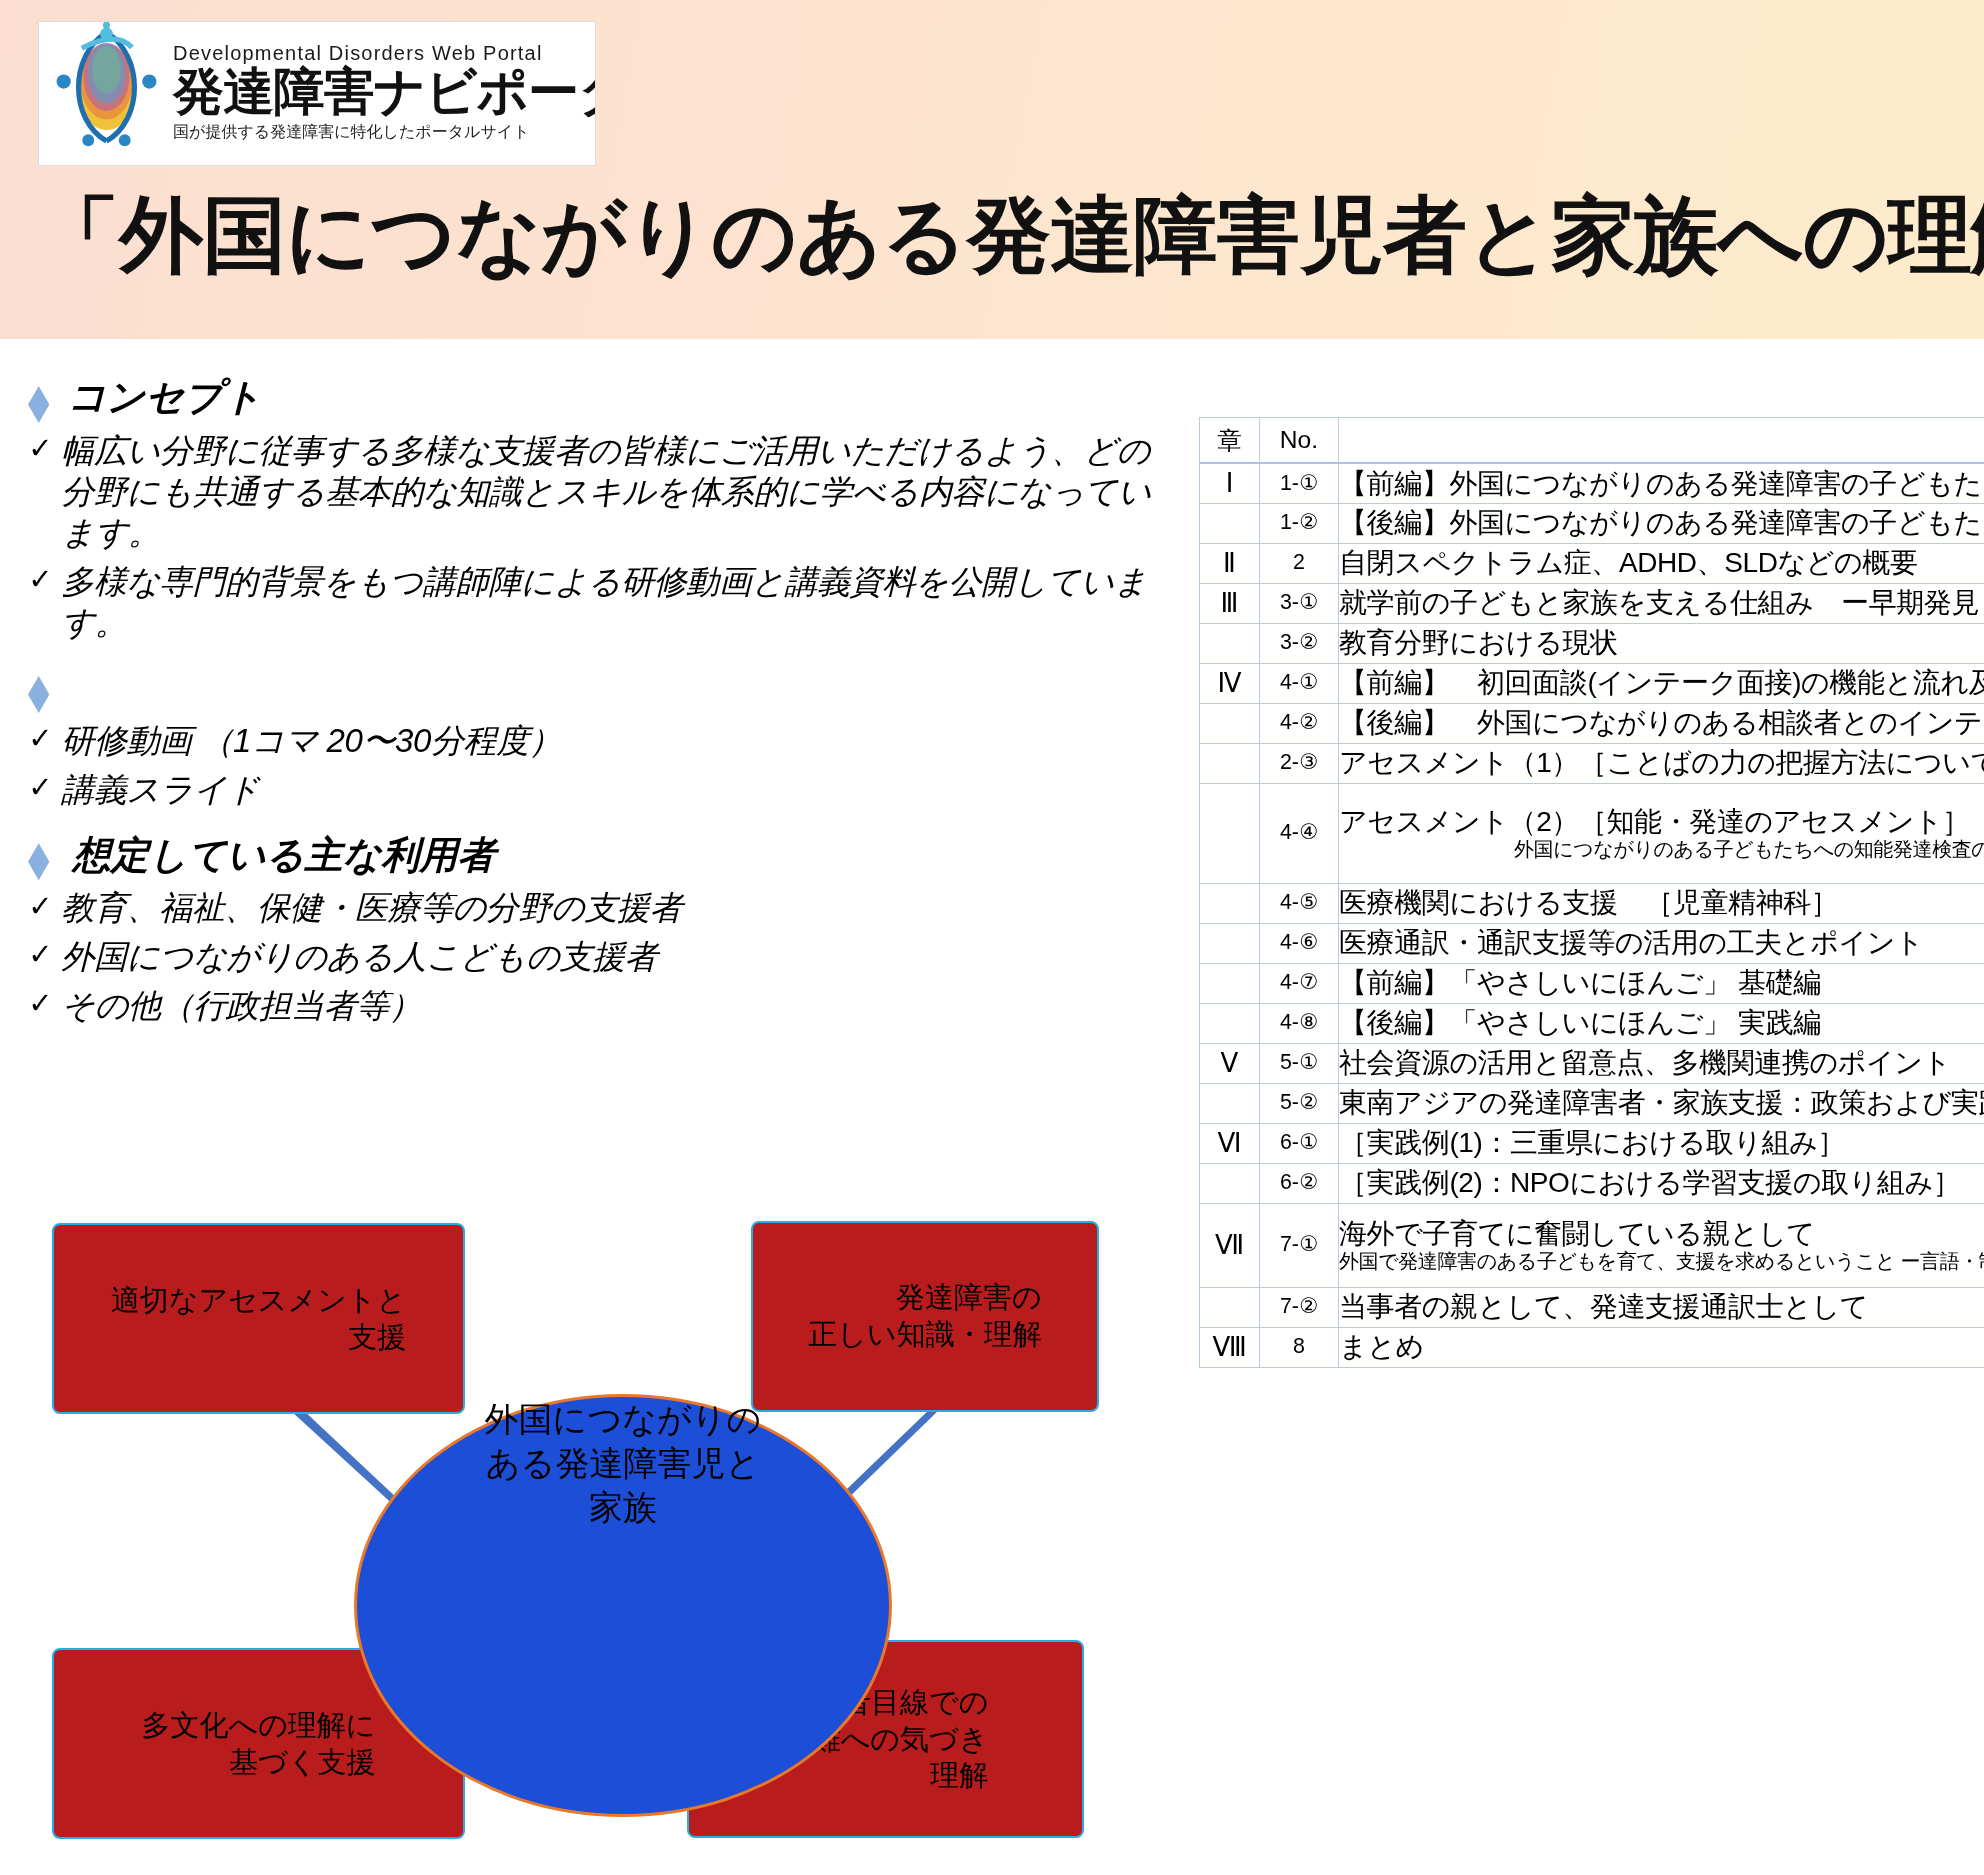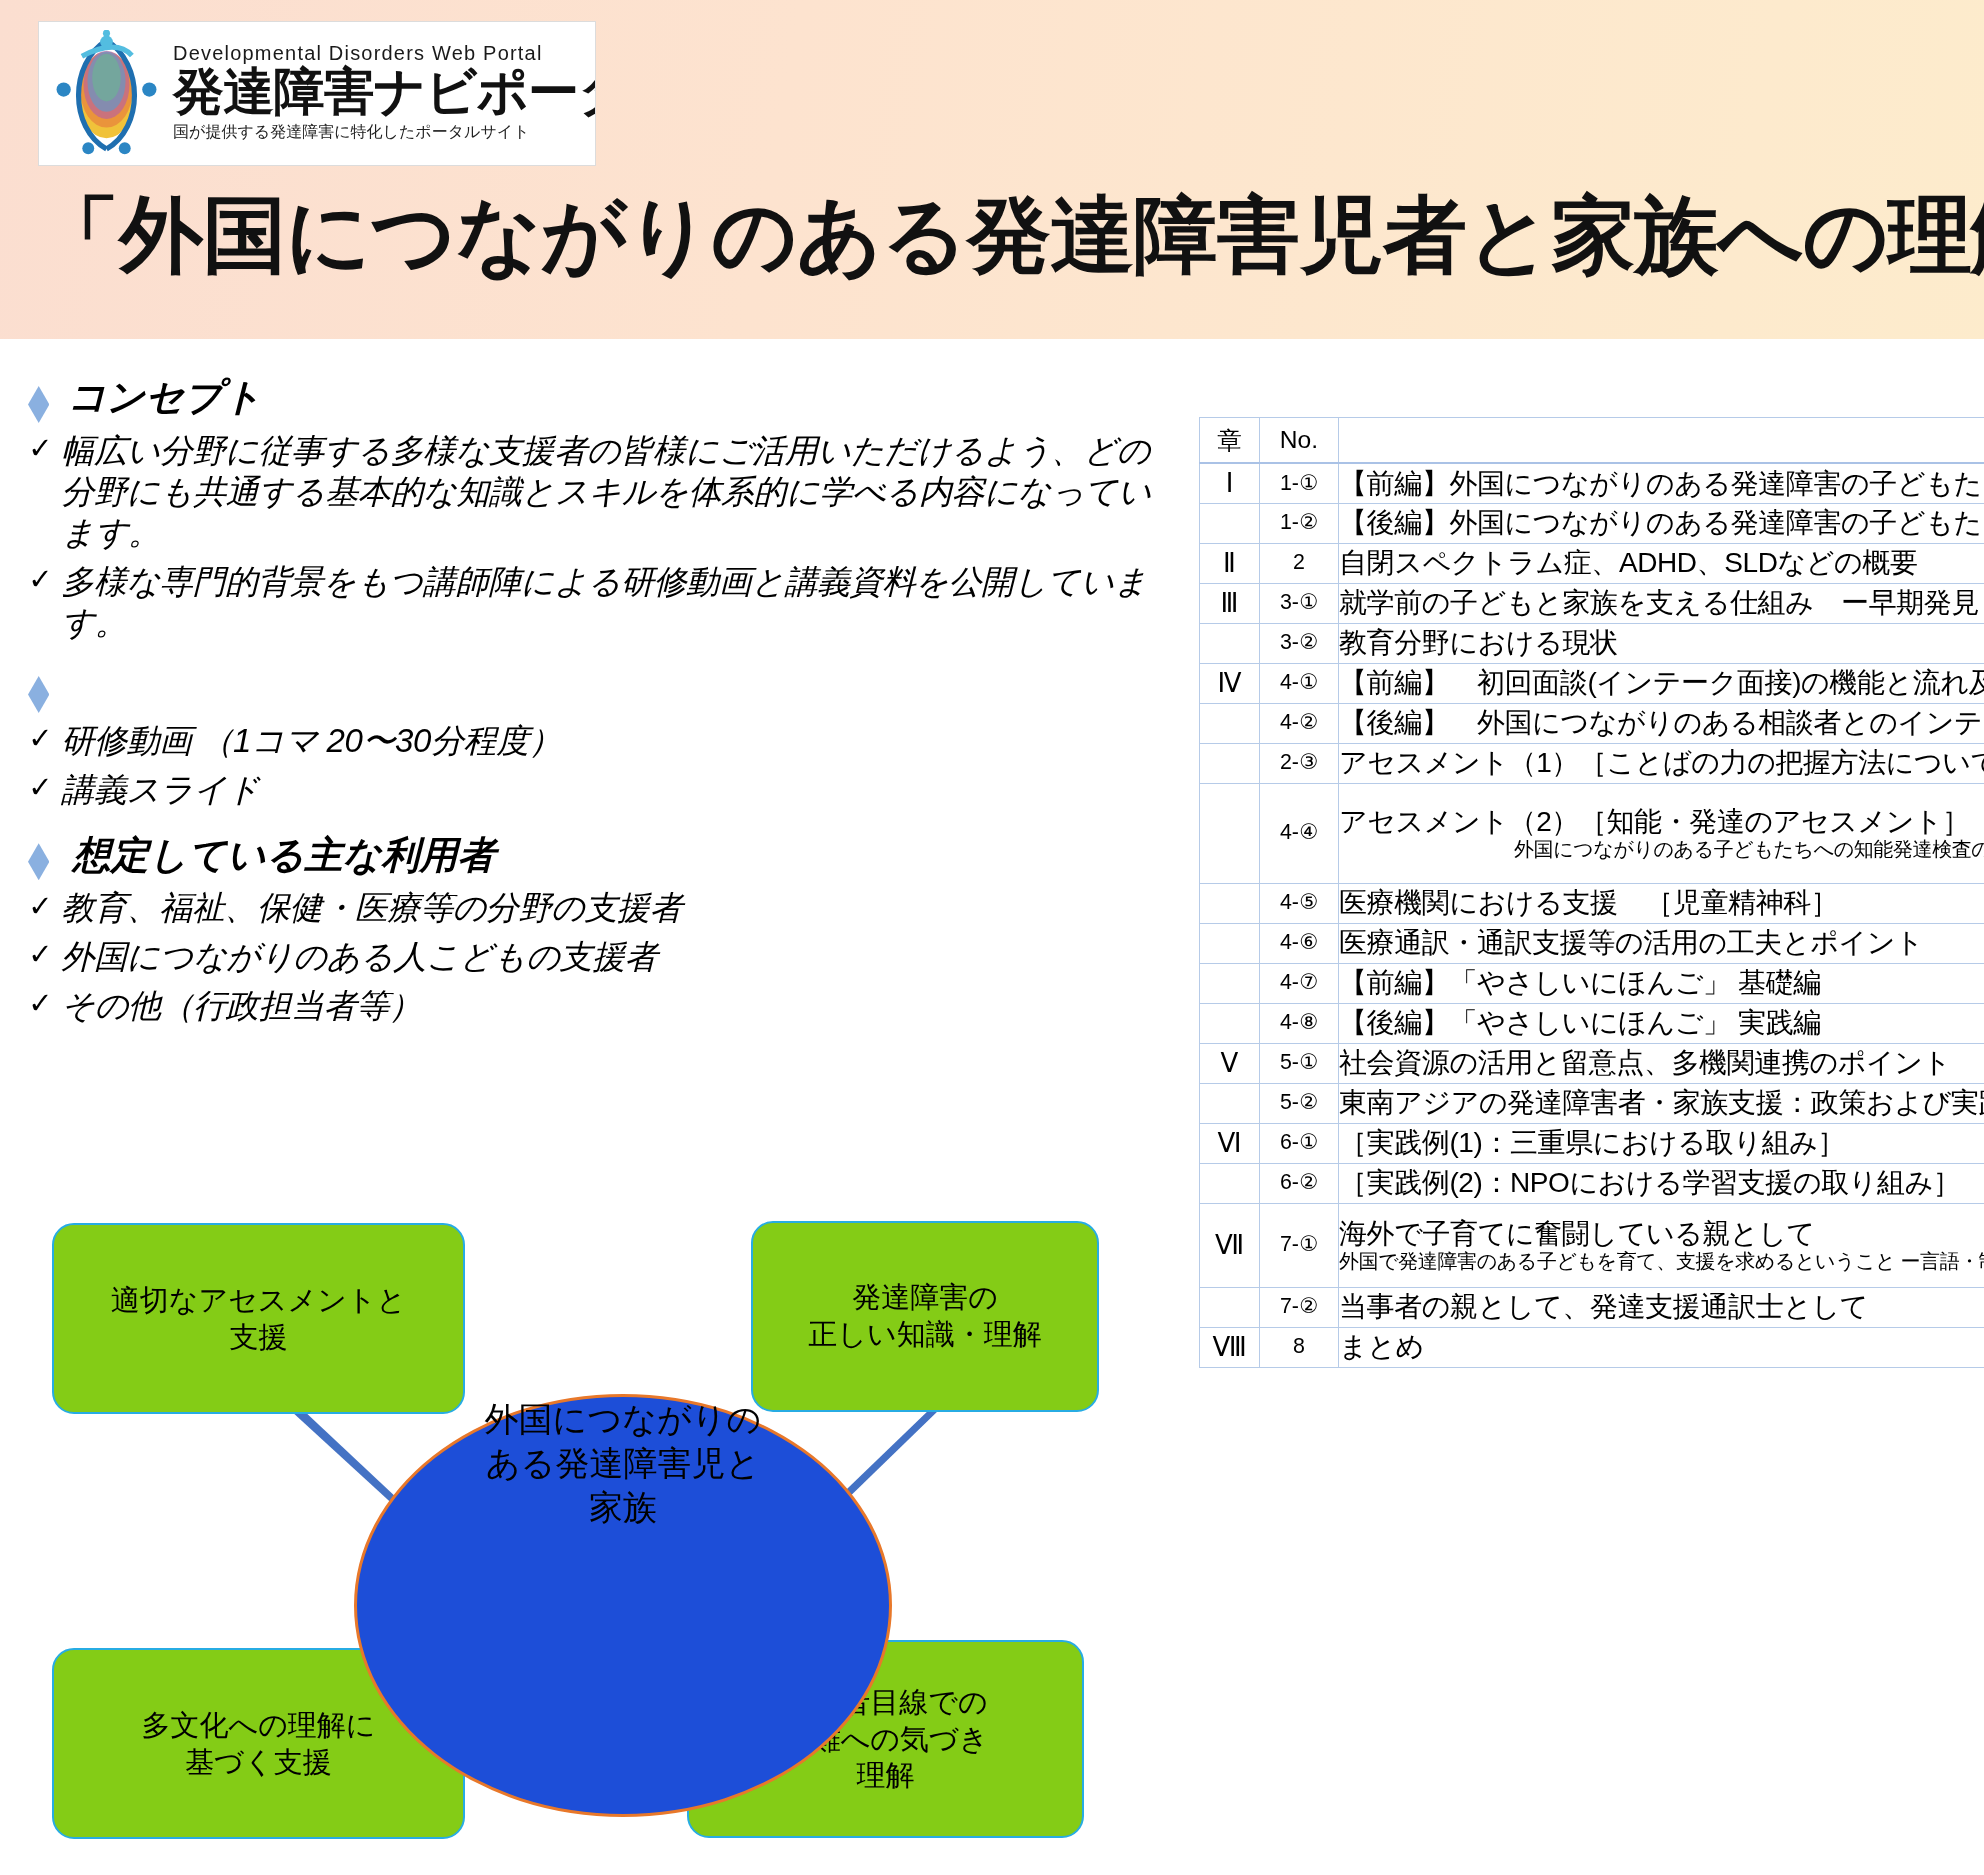--- a/index.html
+++ b/index.html
@@ -12,21 +12,21 @@
     position:relative;
   }
   
   #header-banner{
     position:absolute;left:0;top:0;width:2813px;height:339px;
     background:linear-gradient(100deg,#fbded0 0%,#fde3cf 28%,#fdeacd 62%,#fdf0c9 100%);
   }
   #logo-box{
     position:absolute;left:38px;top:20.6px;width:556px;height:143px;
     background:#ffffff;border:1.2px solid #dcdcdc;
-    display:flex;align-items:center;justify-content:flex-start;
+    display:flex;justify-content:flex-start;
     overflow:hidden;
   }
   #logo-mark{width:119px;height:127px;flex:0 0 auto;margin-left:8px;}
   #logo-texts{display:flex;flex-direction:column;justify-content:center;margin-left:7.1px;}
   #logo-eng{
     font-size:20px;letter-spacing:1.2px;color:#1a1a1a;font-weight:400;
     white-space:nowrap;line-height:1;
   }
   #logo-jp{
     font-size:51px;font-weight:bold;color:#111;line-height:1.04;
@@ -61,22 +61,22 @@
     width:24.6px;flex:0 0 auto;font-size:29px;line-height:1;margin-right:8.7px;
     font-weight:400;color:#000;margin-top:3.2px;text-align:center;
   }
   .bullet-text{font-size:33px;line-height:1.24;letter-spacing:-0.4px;}
   .sp-lg{height:21.4px;}
 
   
   #diagram{position:absolute;left:40px;top:1211px;width:1151px;height:639px;}
   #diagram svg{position:absolute;left:0;top:0;}
   .dbox{
-    position:absolute;background:#84cc16;border:2.8px solid #27ace3;border-radius:22px;
-    display:flex;align-items:center;justify-content:center;text-align:center;
+    position:absolute;background:#b91c1c;border:2.8px solid #27ace3;border-radius:8px;
+    display:flex;align-items:center;justify-content:center;text-align:right;
     font-size:29px;line-height:1.26;font-weight:400;color:#000;padding:4px 8.7px;
     box-sizing:border-box;
   }
   #dbox-tl{left:12px;  top:12px;  width:413px;height:191px;}
   #dbox-tr{left:711px;top:9.5px;  width:348px;height:191px;}
   #dbox-bl{left:12px;  top:437px;width:413px;height:191px;}
   #dbox-br{left:647px;top:429px;width:397px;height:198px;}
   #center-ellipse{
     position:absolute;left:314px;top:183px;width:532px;height:417px;
     background:#1d4ed8;border:3.2px solid #e8782a;border-radius:50%;

